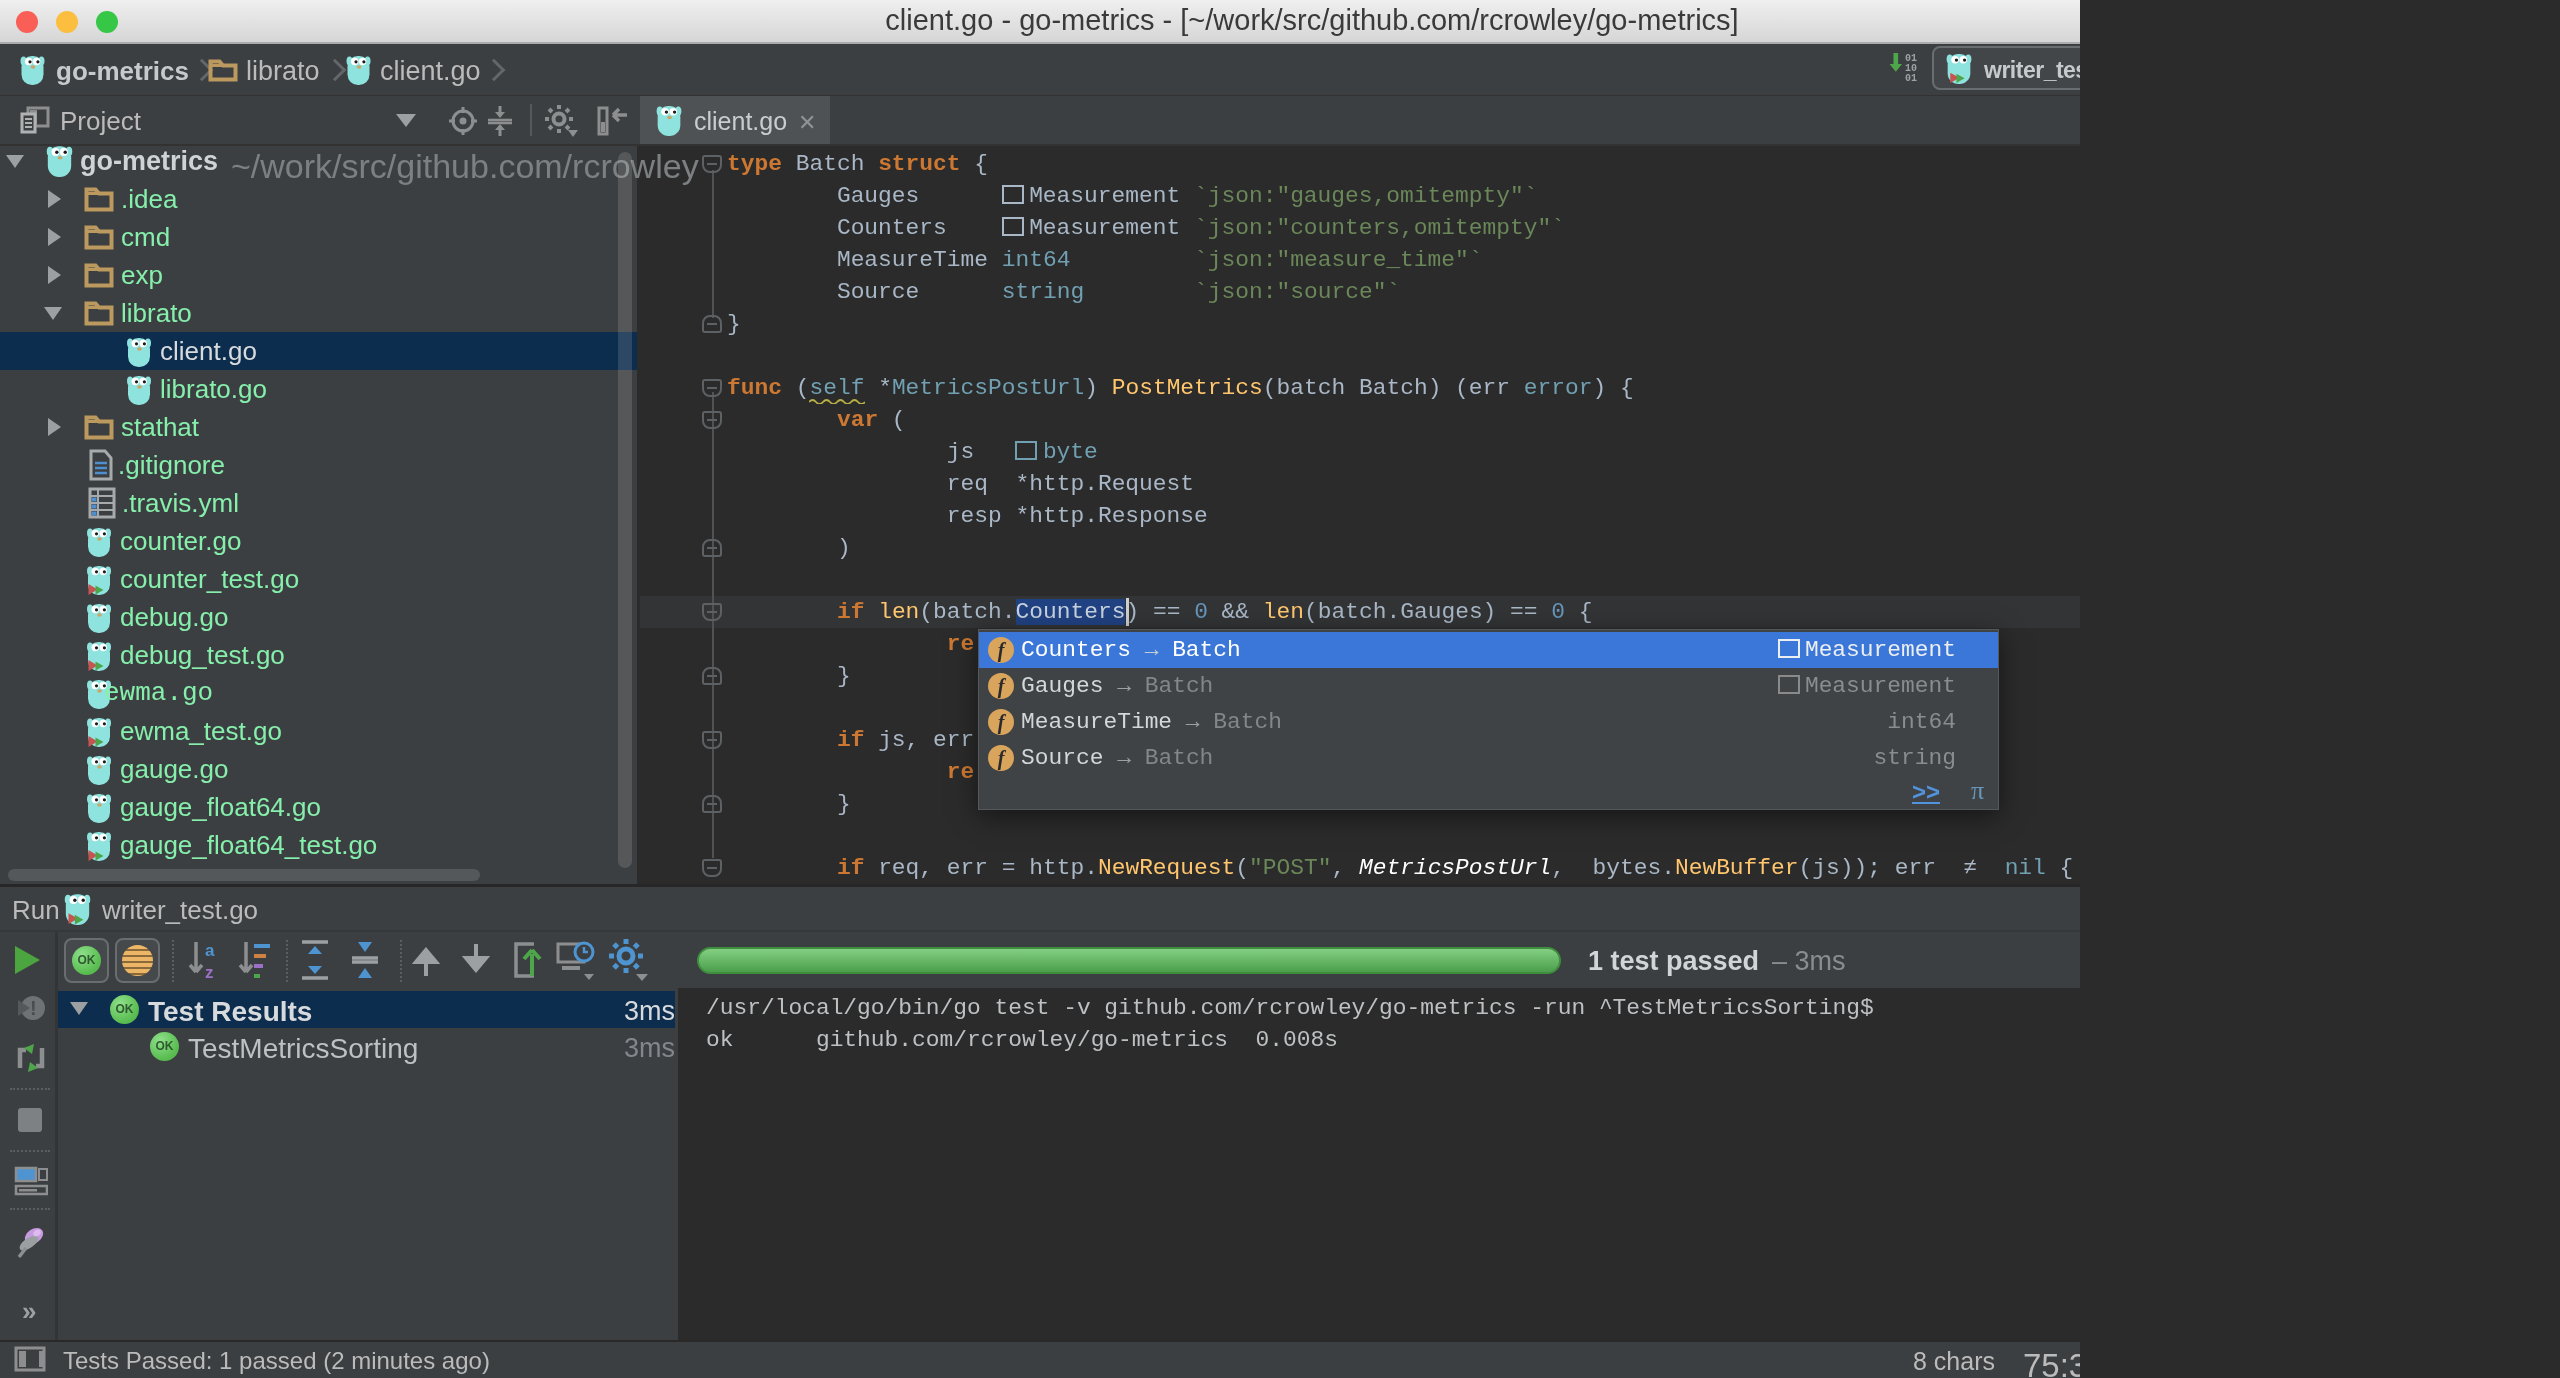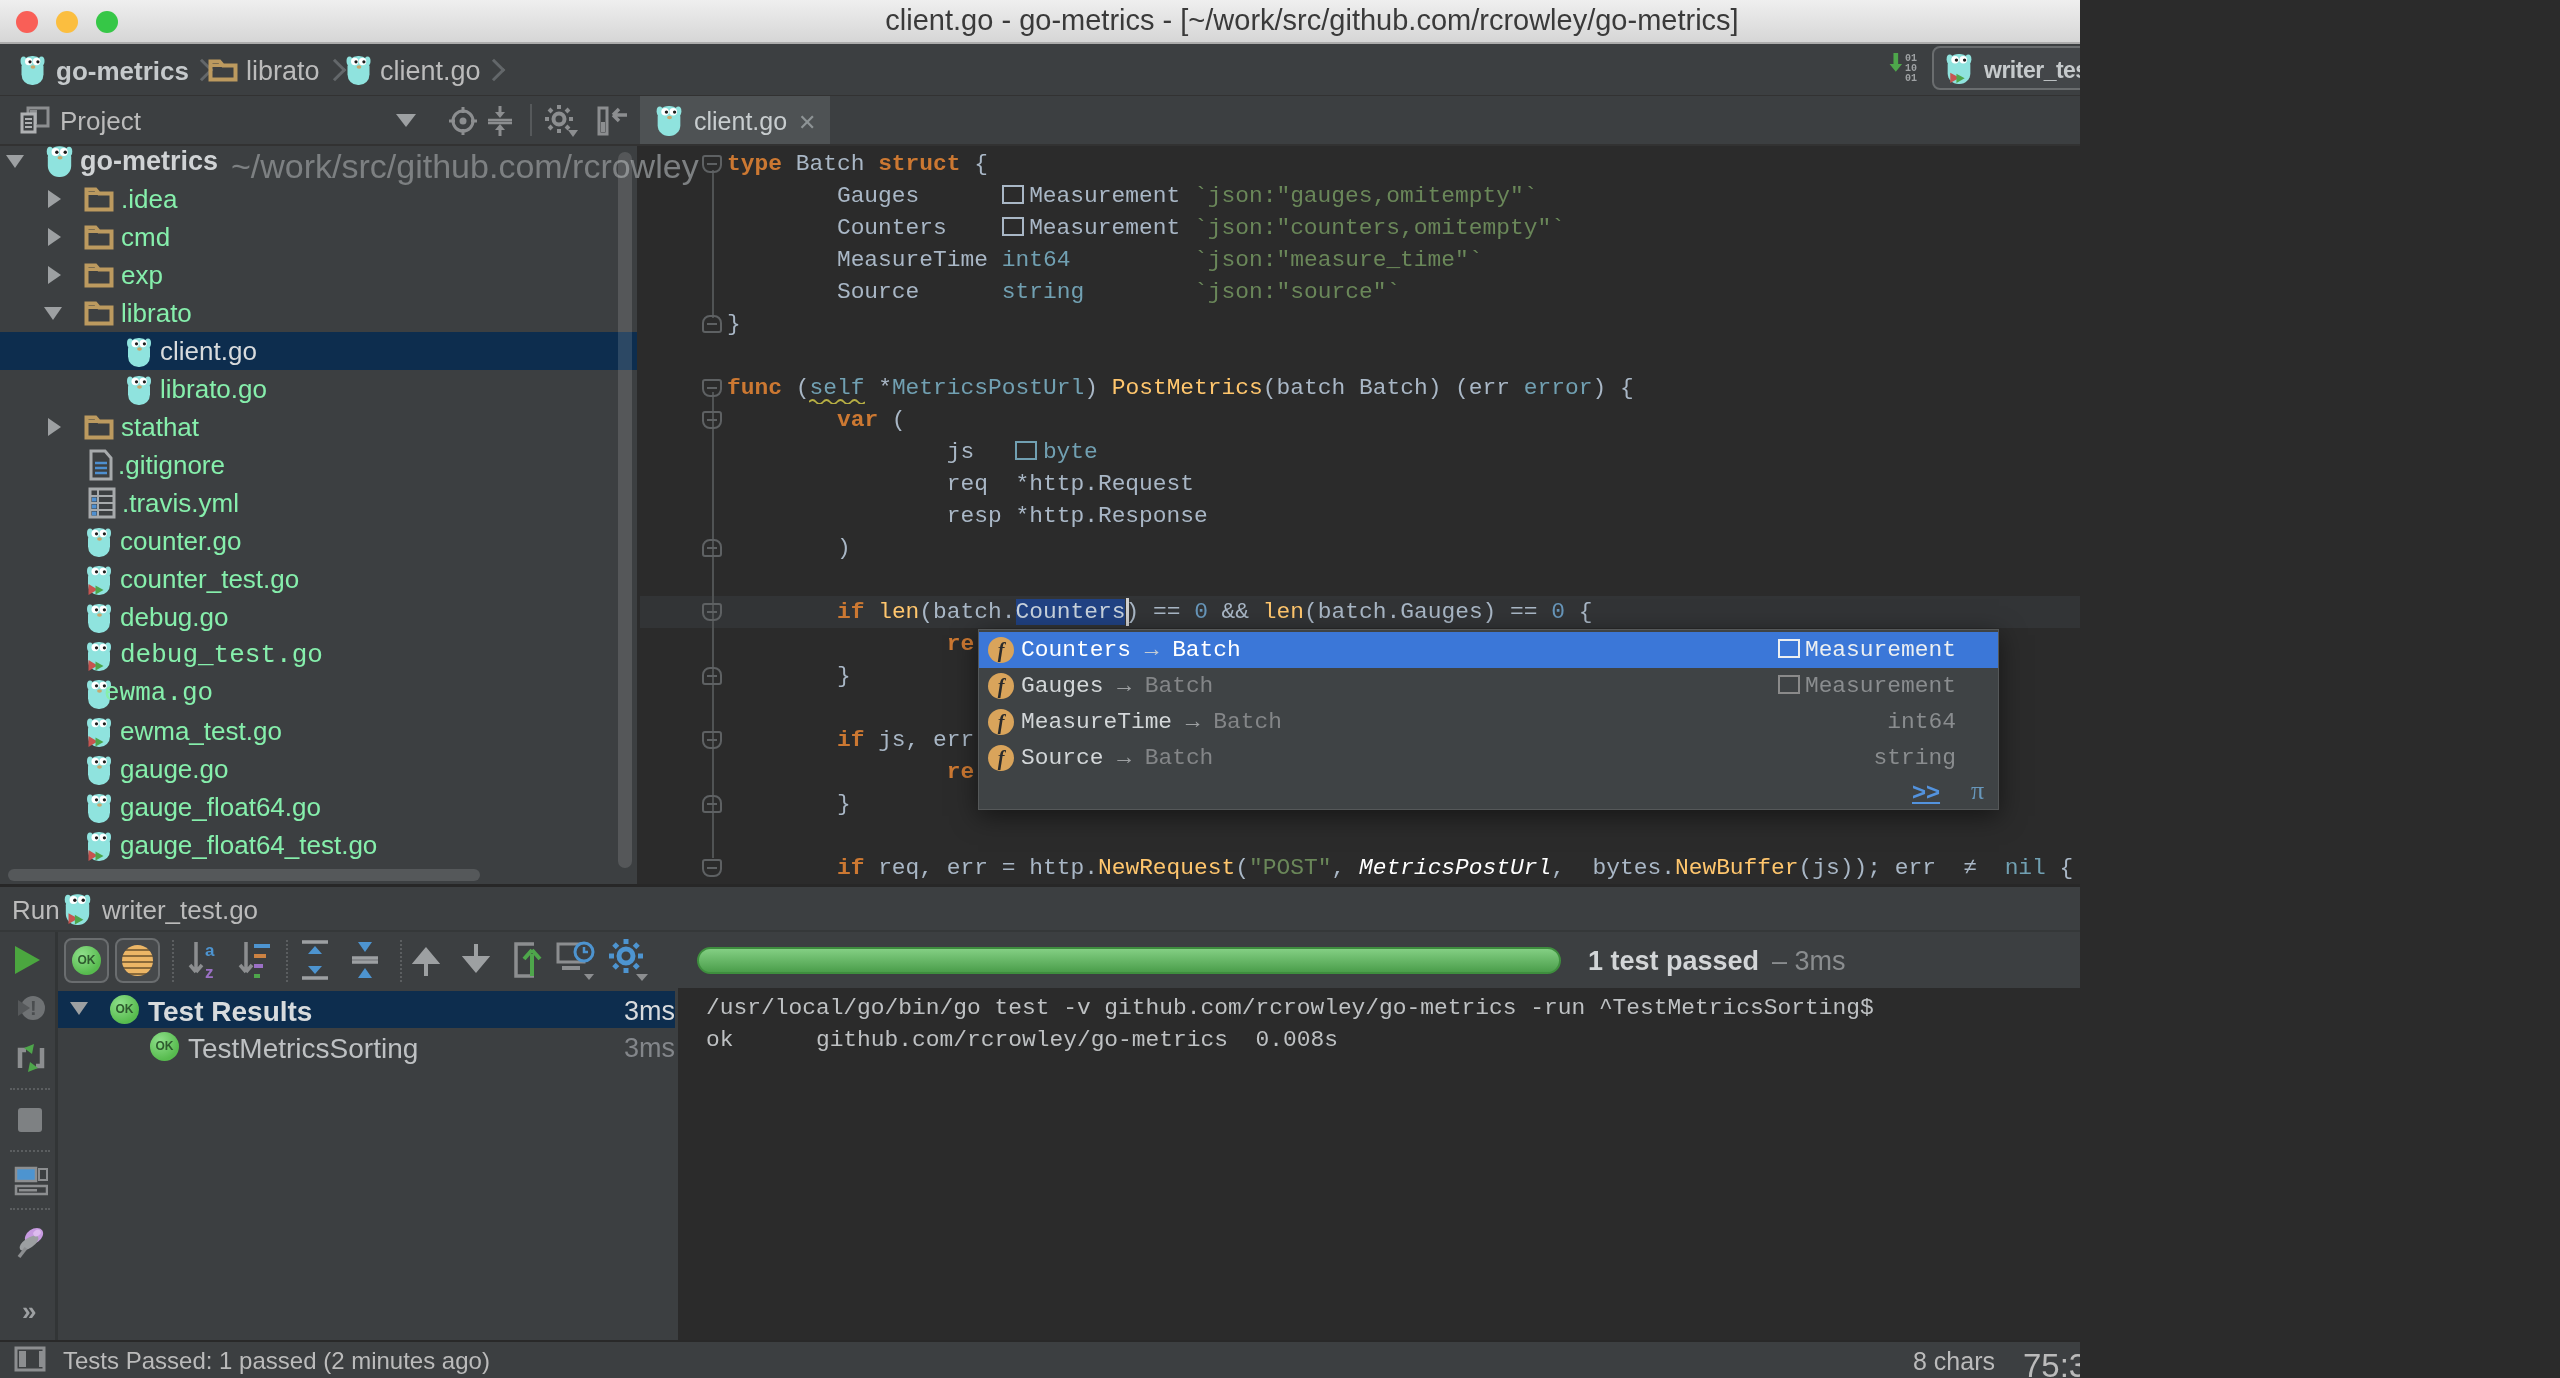--- a/index.html
+++ b/index.html
@@ -313,21 +313,21 @@
         <ellipse cx="3.5" cy="7" rx="3" ry="4.5" fill="#8FE3DE"></ellipse>
         <ellipse cx="21.5" cy="7" rx="3" ry="4.5" fill="#8FE3DE"></ellipse>
         <rect x="1.5" y="2" width="22" height="29" rx="10.5" fill="#8FE3DE"></rect>
         <circle cx="8.7" cy="7.5" r="3.7" fill="#fff"></circle>
         <circle cx="16.6" cy="7.5" r="3.7" fill="#fff"></circle>
         <circle cx="10" cy="7.8" r="1.6" fill="#1c1c1c"></circle>
         <circle cx="17.9" cy="7.8" r="1.6" fill="#1c1c1c"></circle>
         <path d="M2 20 l9 5.5 -9 5.5 z" fill="#C75450"></path>
         <path d="M9 21.5 l8 4.5 -8 4.5 z" fill="#4EA64B"></path>
       </svg>
-  <div class="abs ui" style="left:120px;top:640px;font-family:Liberation Mono, monospace;">debug_test.go</div>
+  <div class="abs ui" style="left:120px;top:640px;">debug_test.go</div>
   <svg class="abs" style="left:86px;top:678px;" width="26" height="32" viewBox="0 0 25 32">
         <ellipse cx="3.5" cy="7" rx="3" ry="4.5" fill="#8FE3DE"></ellipse>
         <ellipse cx="21.5" cy="7" rx="3" ry="4.5" fill="#8FE3DE"></ellipse>
         <rect x="1.5" y="2" width="22" height="29" rx="10.5" fill="#8FE3DE"></rect>
         <circle cx="8.7" cy="7.5" r="3.7" fill="#fff"></circle>
         <circle cx="16.6" cy="7.5" r="3.7" fill="#fff"></circle>
         <circle cx="10" cy="7.8" r="1.6" fill="#1c1c1c"></circle>
         <circle cx="17.9" cy="7.8" r="1.6" fill="#1c1c1c"></circle>
         <ellipse cx="13" cy="13" rx="2.4" ry="1.7" fill="#C9A66B"></ellipse>
       </svg>

